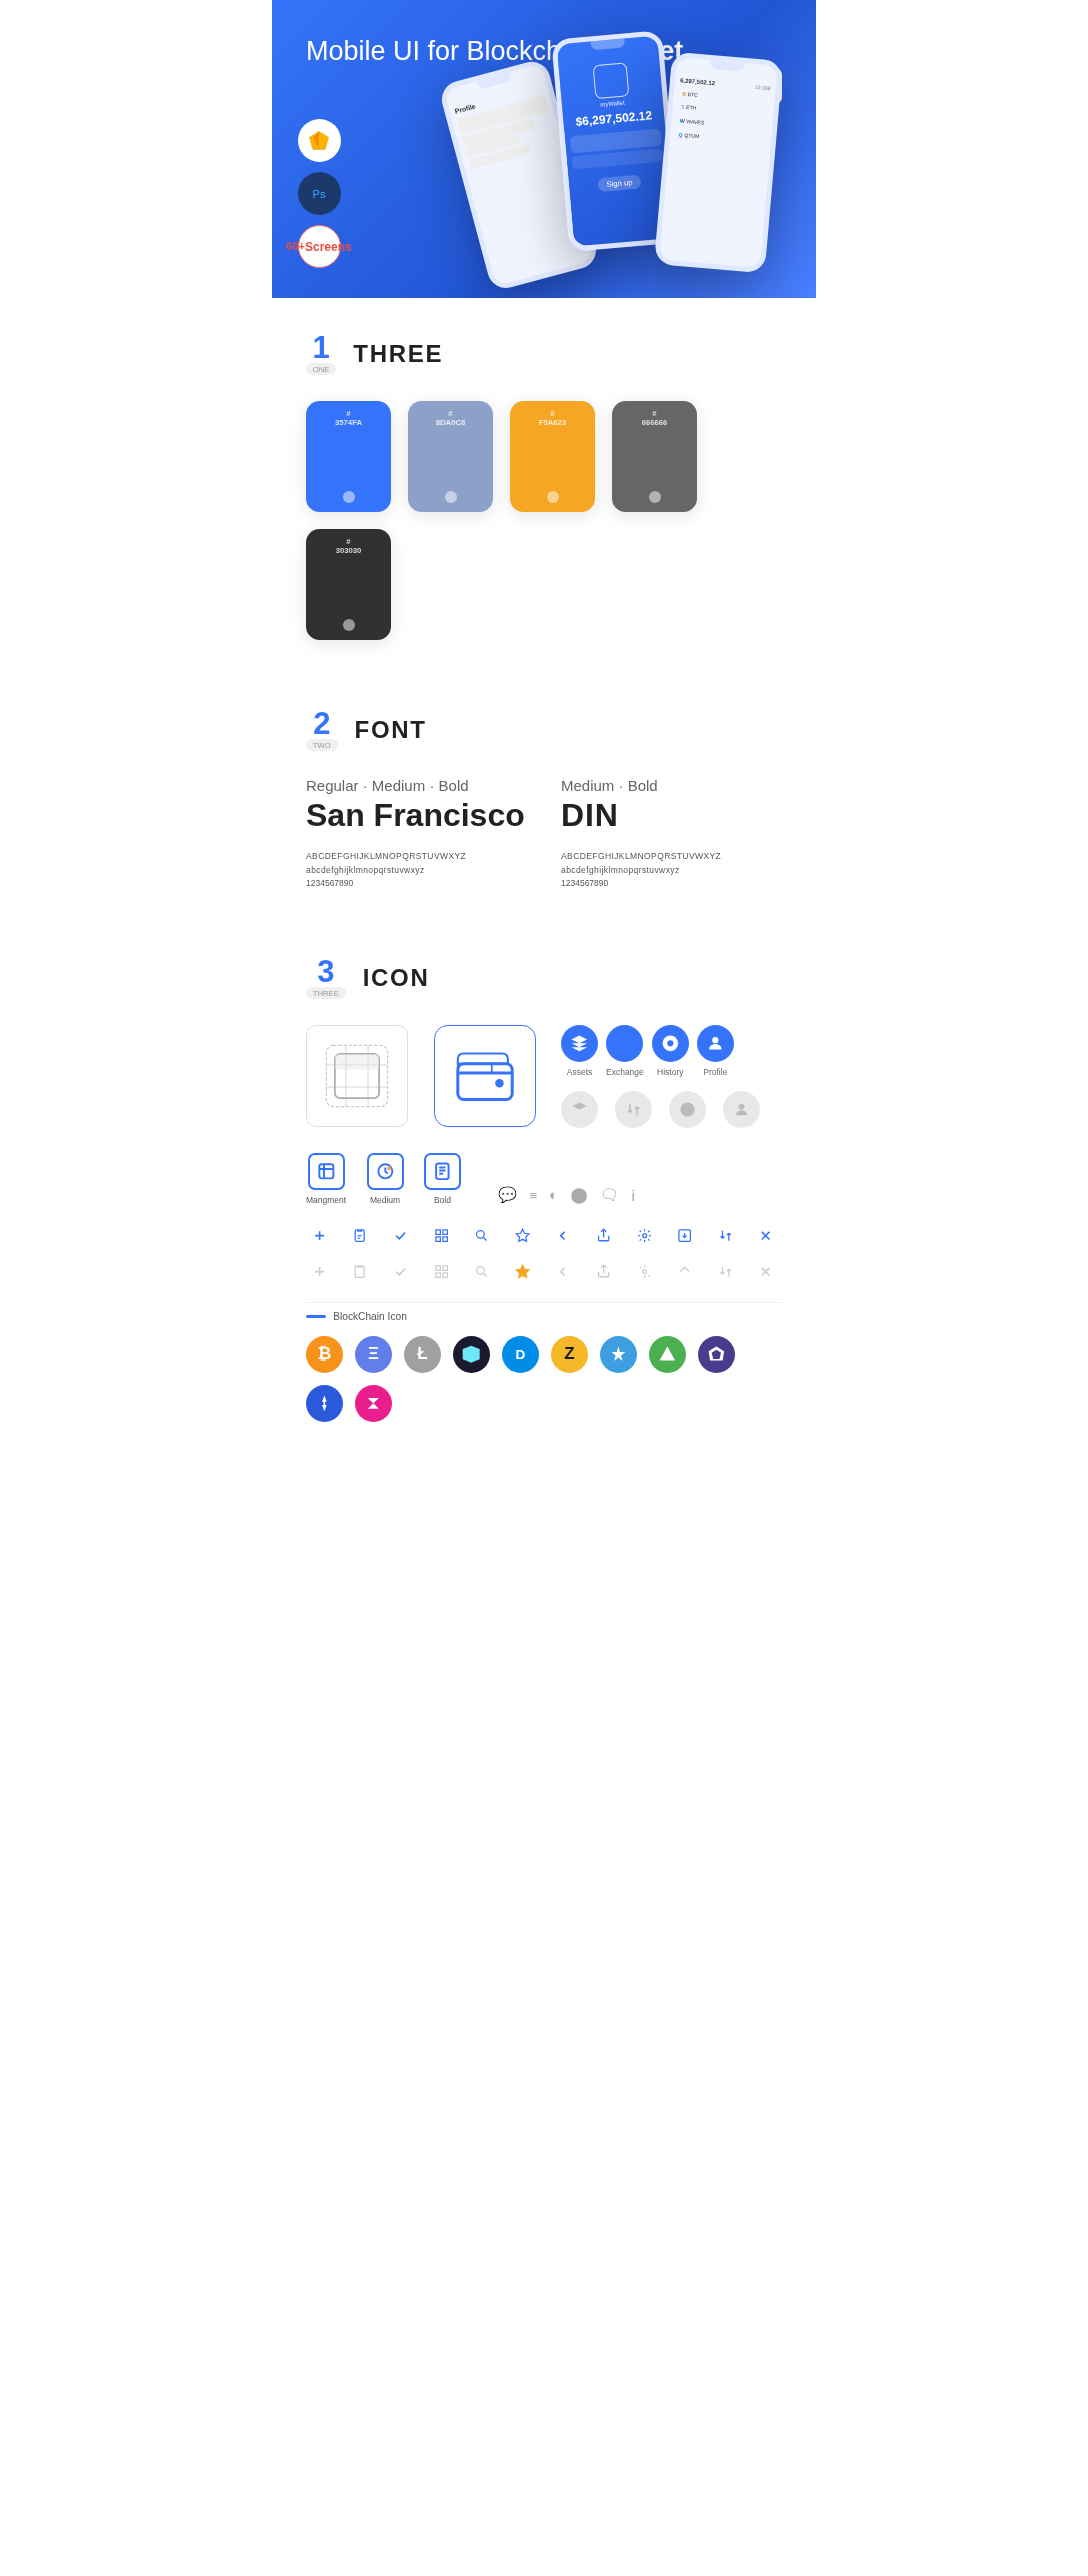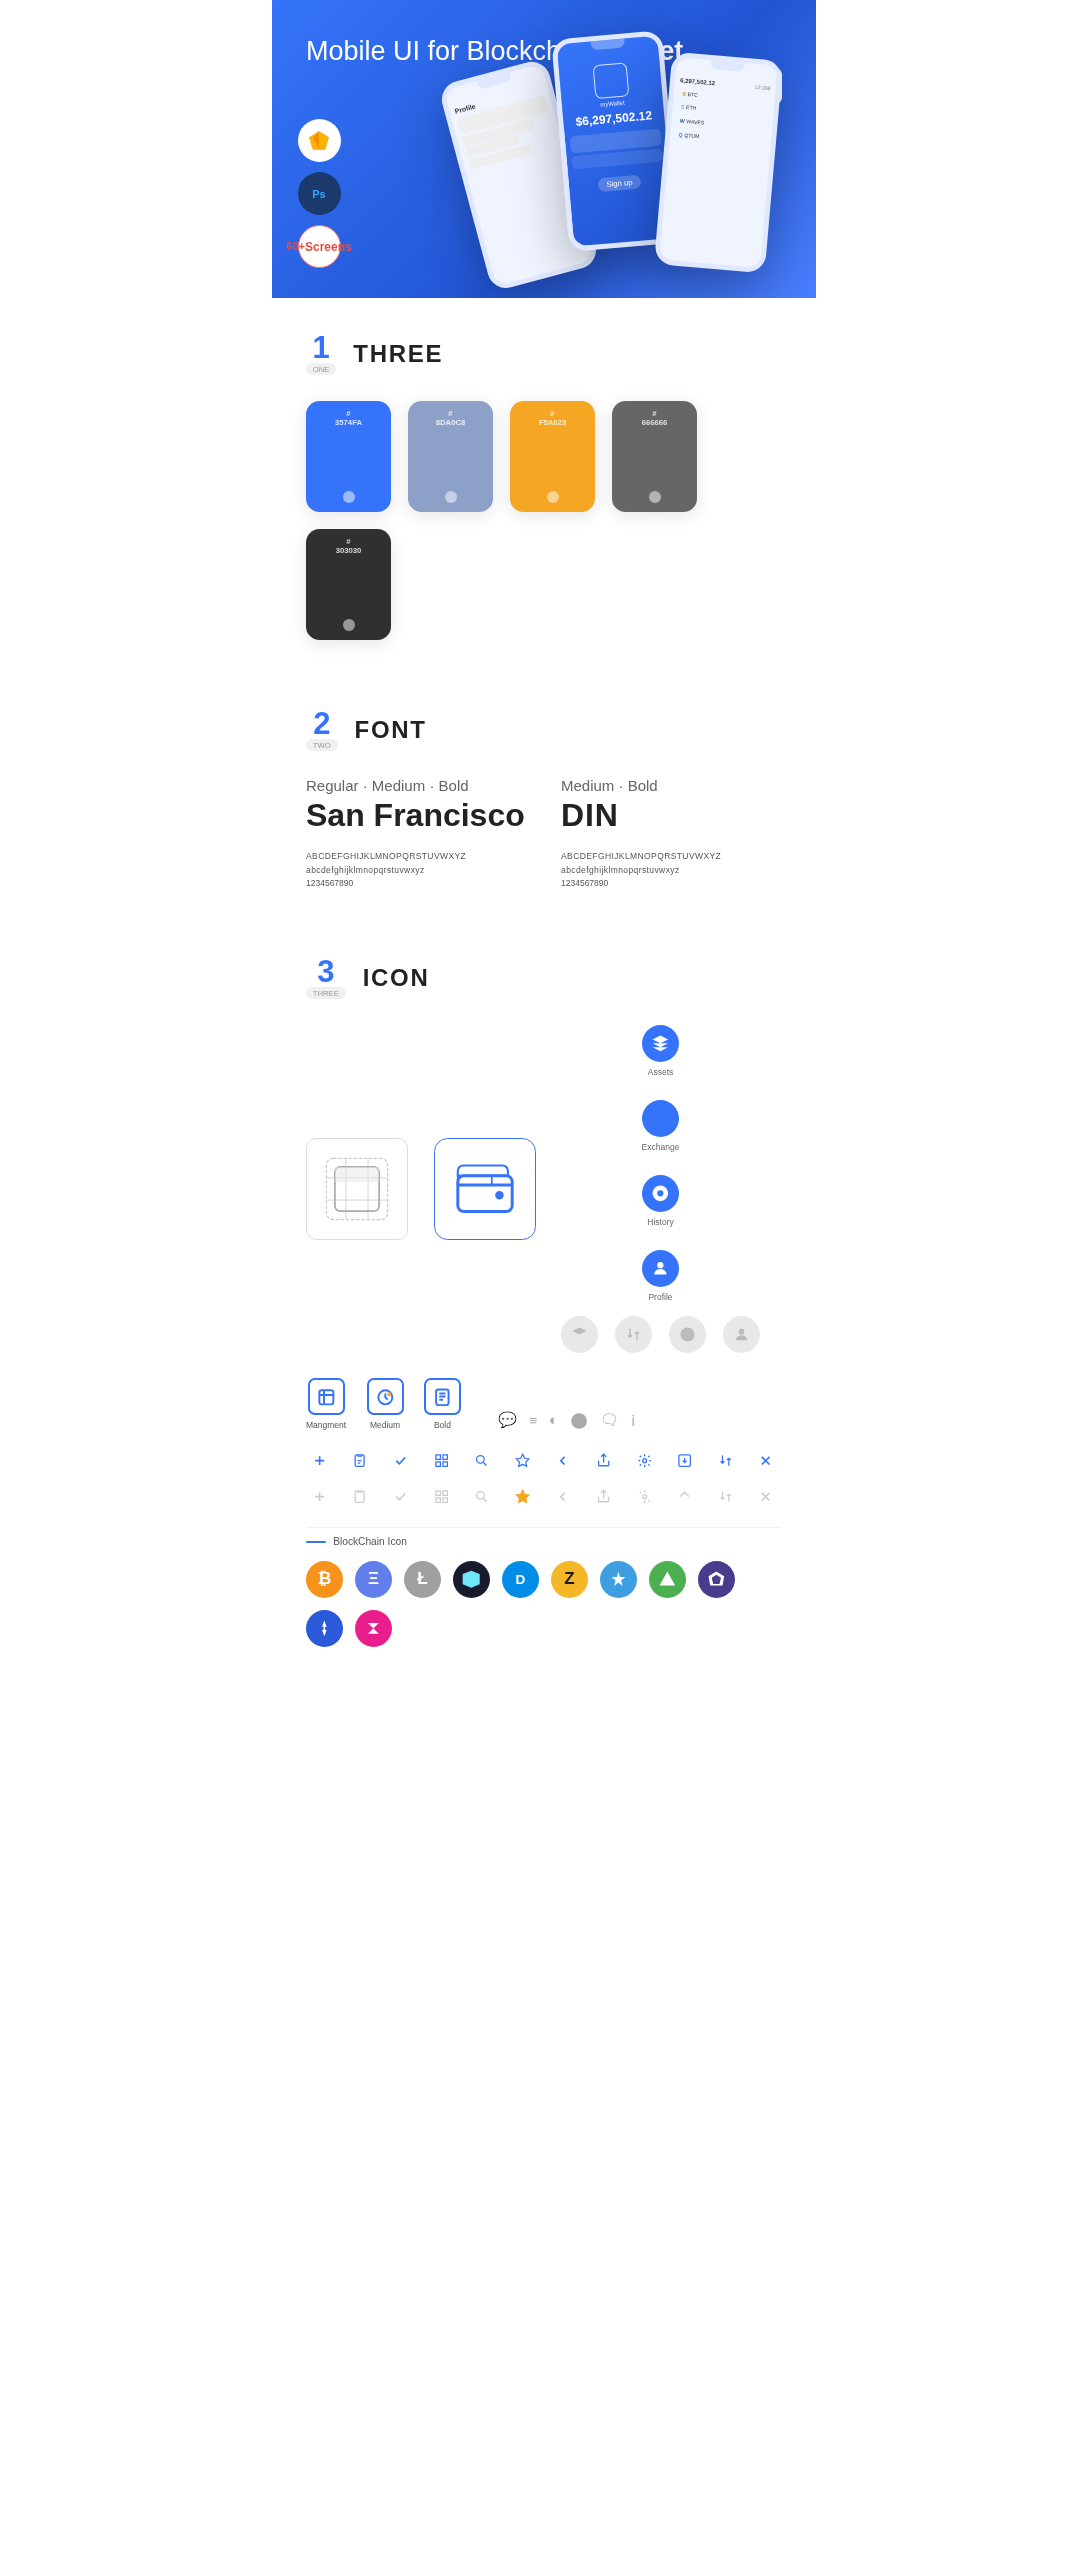--- a/index.html
+++ b/index.html
@@ -367,21 +367,21 @@
 
   <div class="hero-badges">
     <div class="badge-circle badge-sketch" title="Sketch">
       <svg width="24" height="24" viewBox="0 0 40 40">
           <polygon points="20,4 36,14 30,34 10,34 4,14" fill="#FDB300" stroke="#E9A100" stroke-width="1"></polygon>
           <polygon points="20,4 10,14 20,34" fill="#EA6C00" opacity="0.5"></polygon>
           <polygon points="20,4 30,14 20,34" fill="#FDB300" opacity="0.7"></polygon>
         </svg>
     </div>
     <div class="badge-circle badge-ps">
-      <span style="color:#31a8ff;font-weight:700;font-size:11px;">Ps</span>
+      <span style="color:#31a8ff;font-weight:400;font-size:11px;">Ps</span>
     </div>
     <div class="badge-circle badge-screens">
       <span style="color:#e74c3c;font-size:11px;font-weight:800;">60+</span>
       <span style="color:#e74c3c;font-size:12px;">Screens</span>
     </div>
   </div>
 
   <div style="display:flex; justify-content:flex-end; gap:0; margin-top:-43px; position:relative; height:187px;">
 
     <div class="phone-mockup left" style="position:absolute; right:221px; top:8.5px;">
@@ -526,21 +526,21 @@
         <svg width="60" height="51" viewBox="0 0 70 60" fill="none" xmlns="http://www.w3.org/2000/svg">
           <rect x="3" y="15" width="64" height="42" rx="7" stroke="#3574FA" stroke-width="3.5"></rect>
           <path d="M3 26h64" stroke="#3574FA" stroke-width="3.5"></path>
           <rect x="3" y="15" width="40" height="11" rx="0" stroke="#3574FA" stroke-width="2" fill="none"></rect>
           <path d="M3 10 Q3 3 10 3 L55 3 Q62 3 62 10 L62 15 L3 15 Z" stroke="#3574FA" stroke-width="2.5" fill="none"></path>
           <circle cx="52" cy="38" r="5" fill="#3574FA"></circle>
         </svg>
       </div>
 
       <div style="display:flex;flex-direction:column;gap:13.6px;">
-        <div style="display:flex;gap:23px;flex-direction:column;">
+        <div style="display:flex;gap:8px;">
           <div class="icon-colored-item">
             <div class="icon-colored-circle" style="background:#3574FA;">
               <svg width="18.7" height="18.7" viewBox="0 0 24 24" fill="white">
                   <path d="M12 2L2 7l10 5 10-5-10-5zM2 17l10 5 10-5M2 12l10 5 10-5"></path>
                 </svg>
             </div>
             <span class="icon-colored-label">Assets</span>
           </div>
           <div class="icon-colored-item">
             <div class="icon-colored-circle" style="background:#3574FA;">

